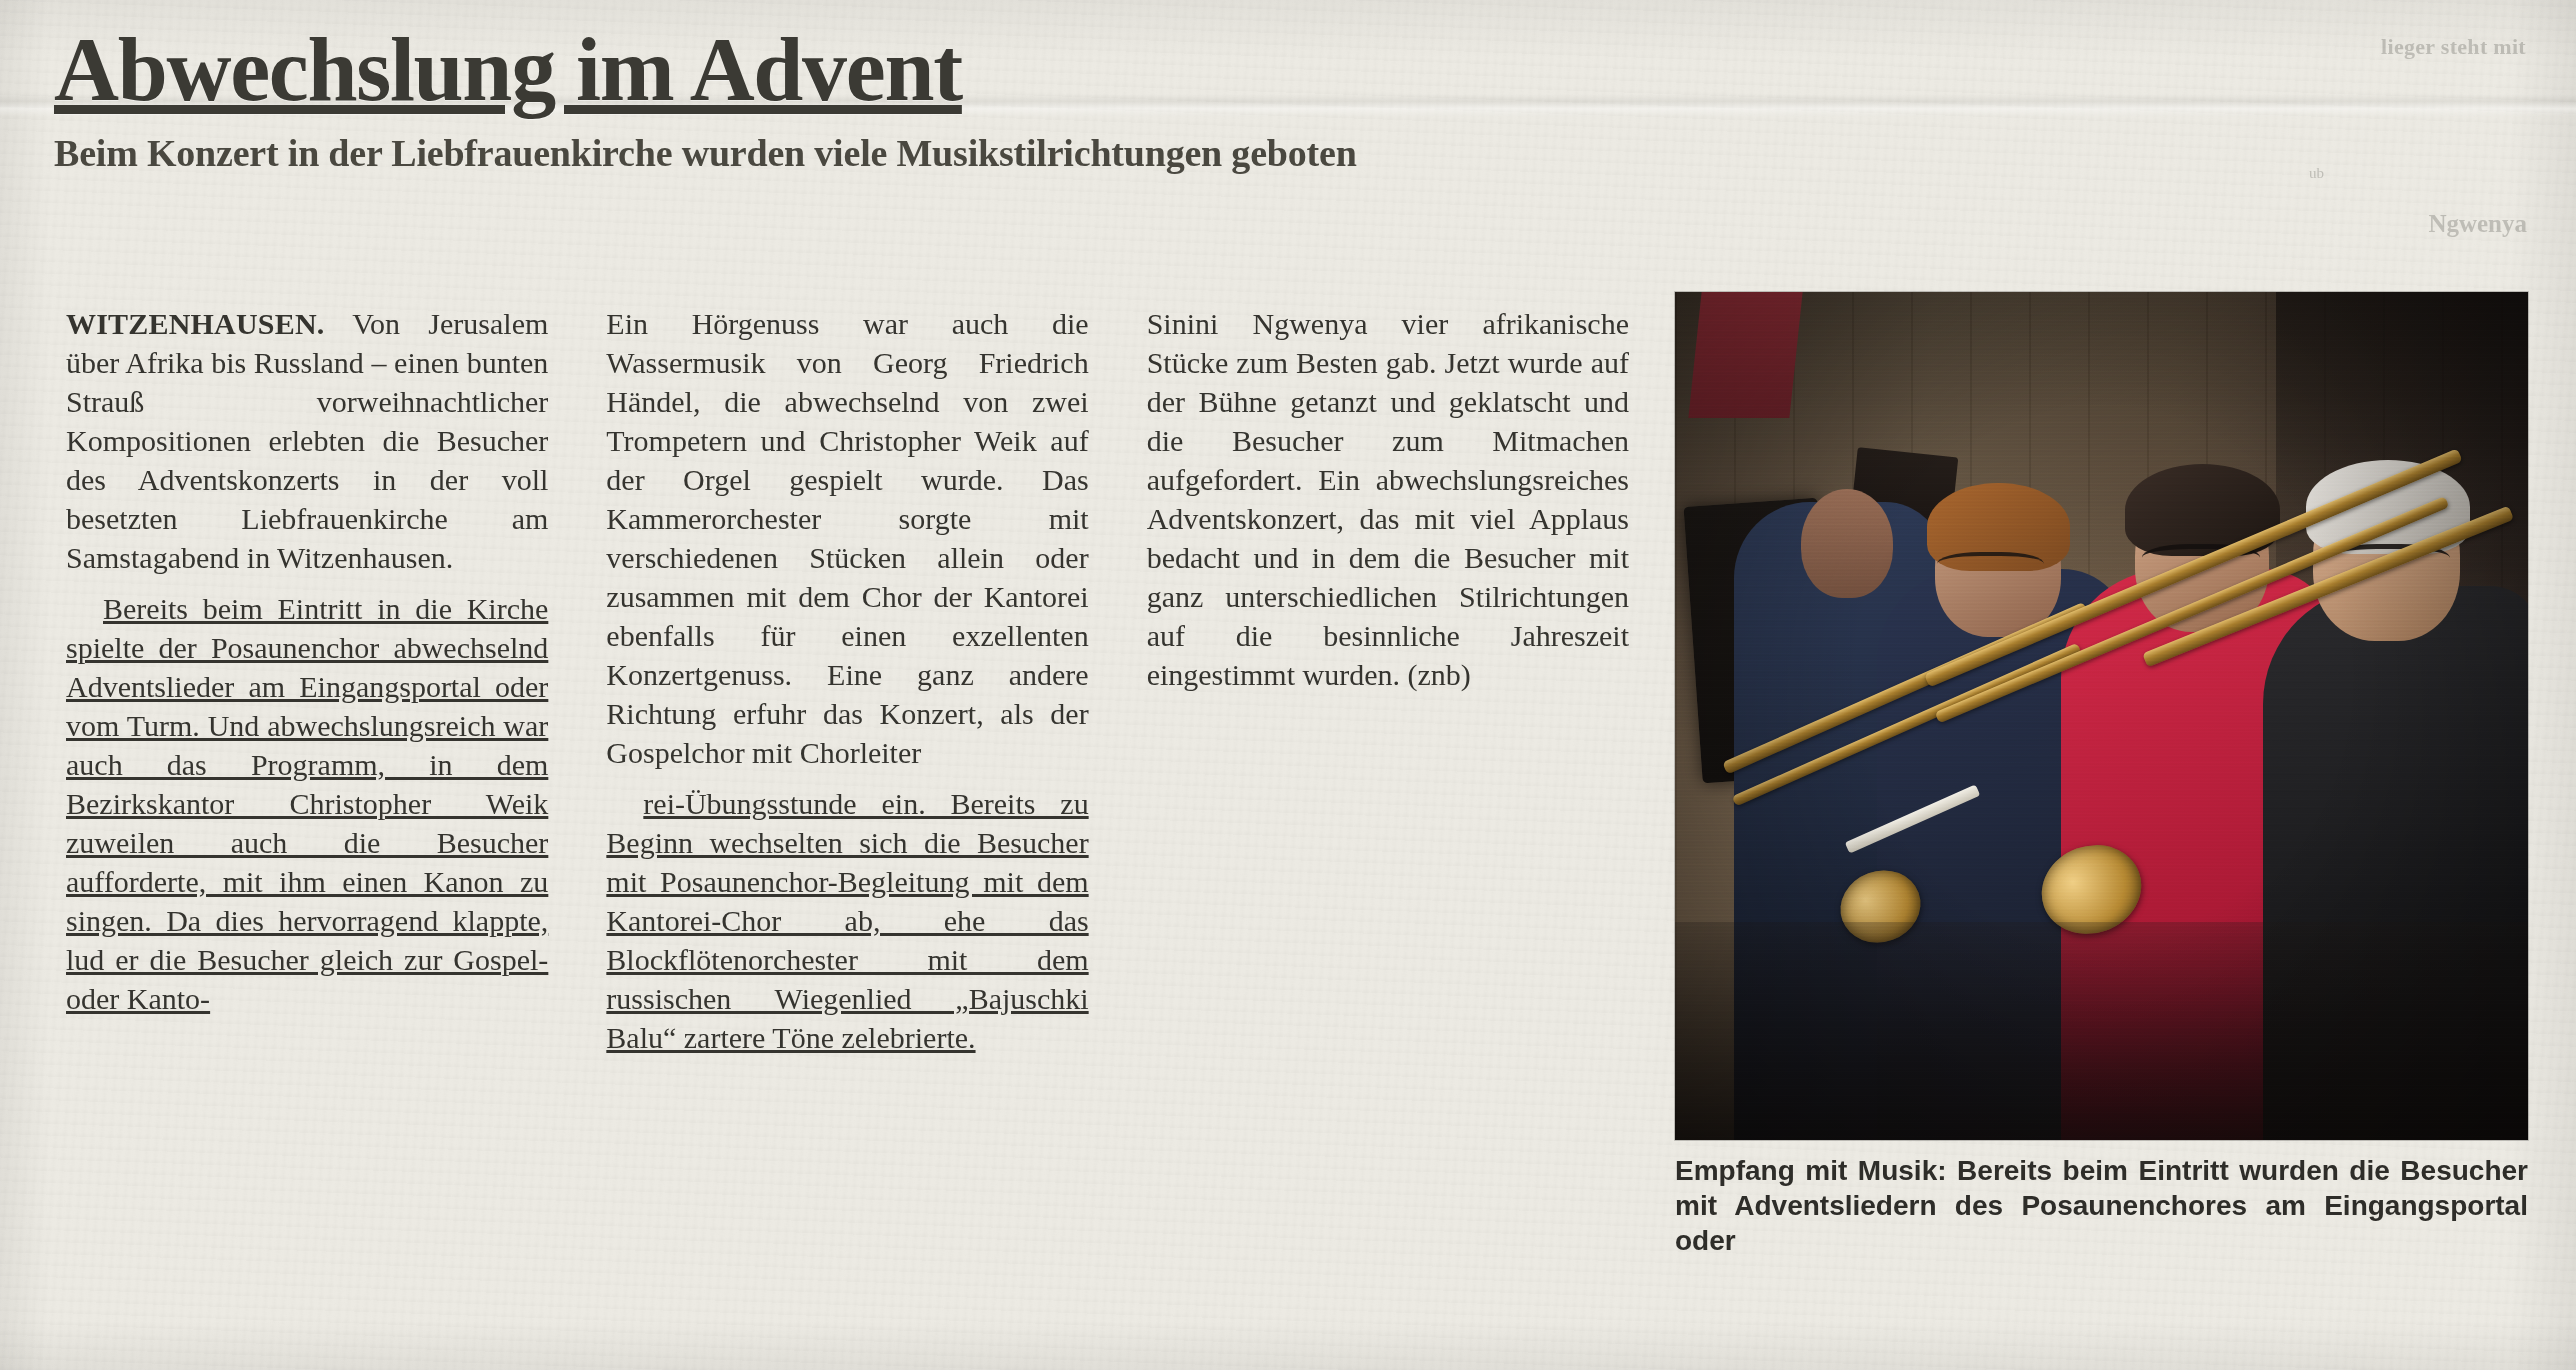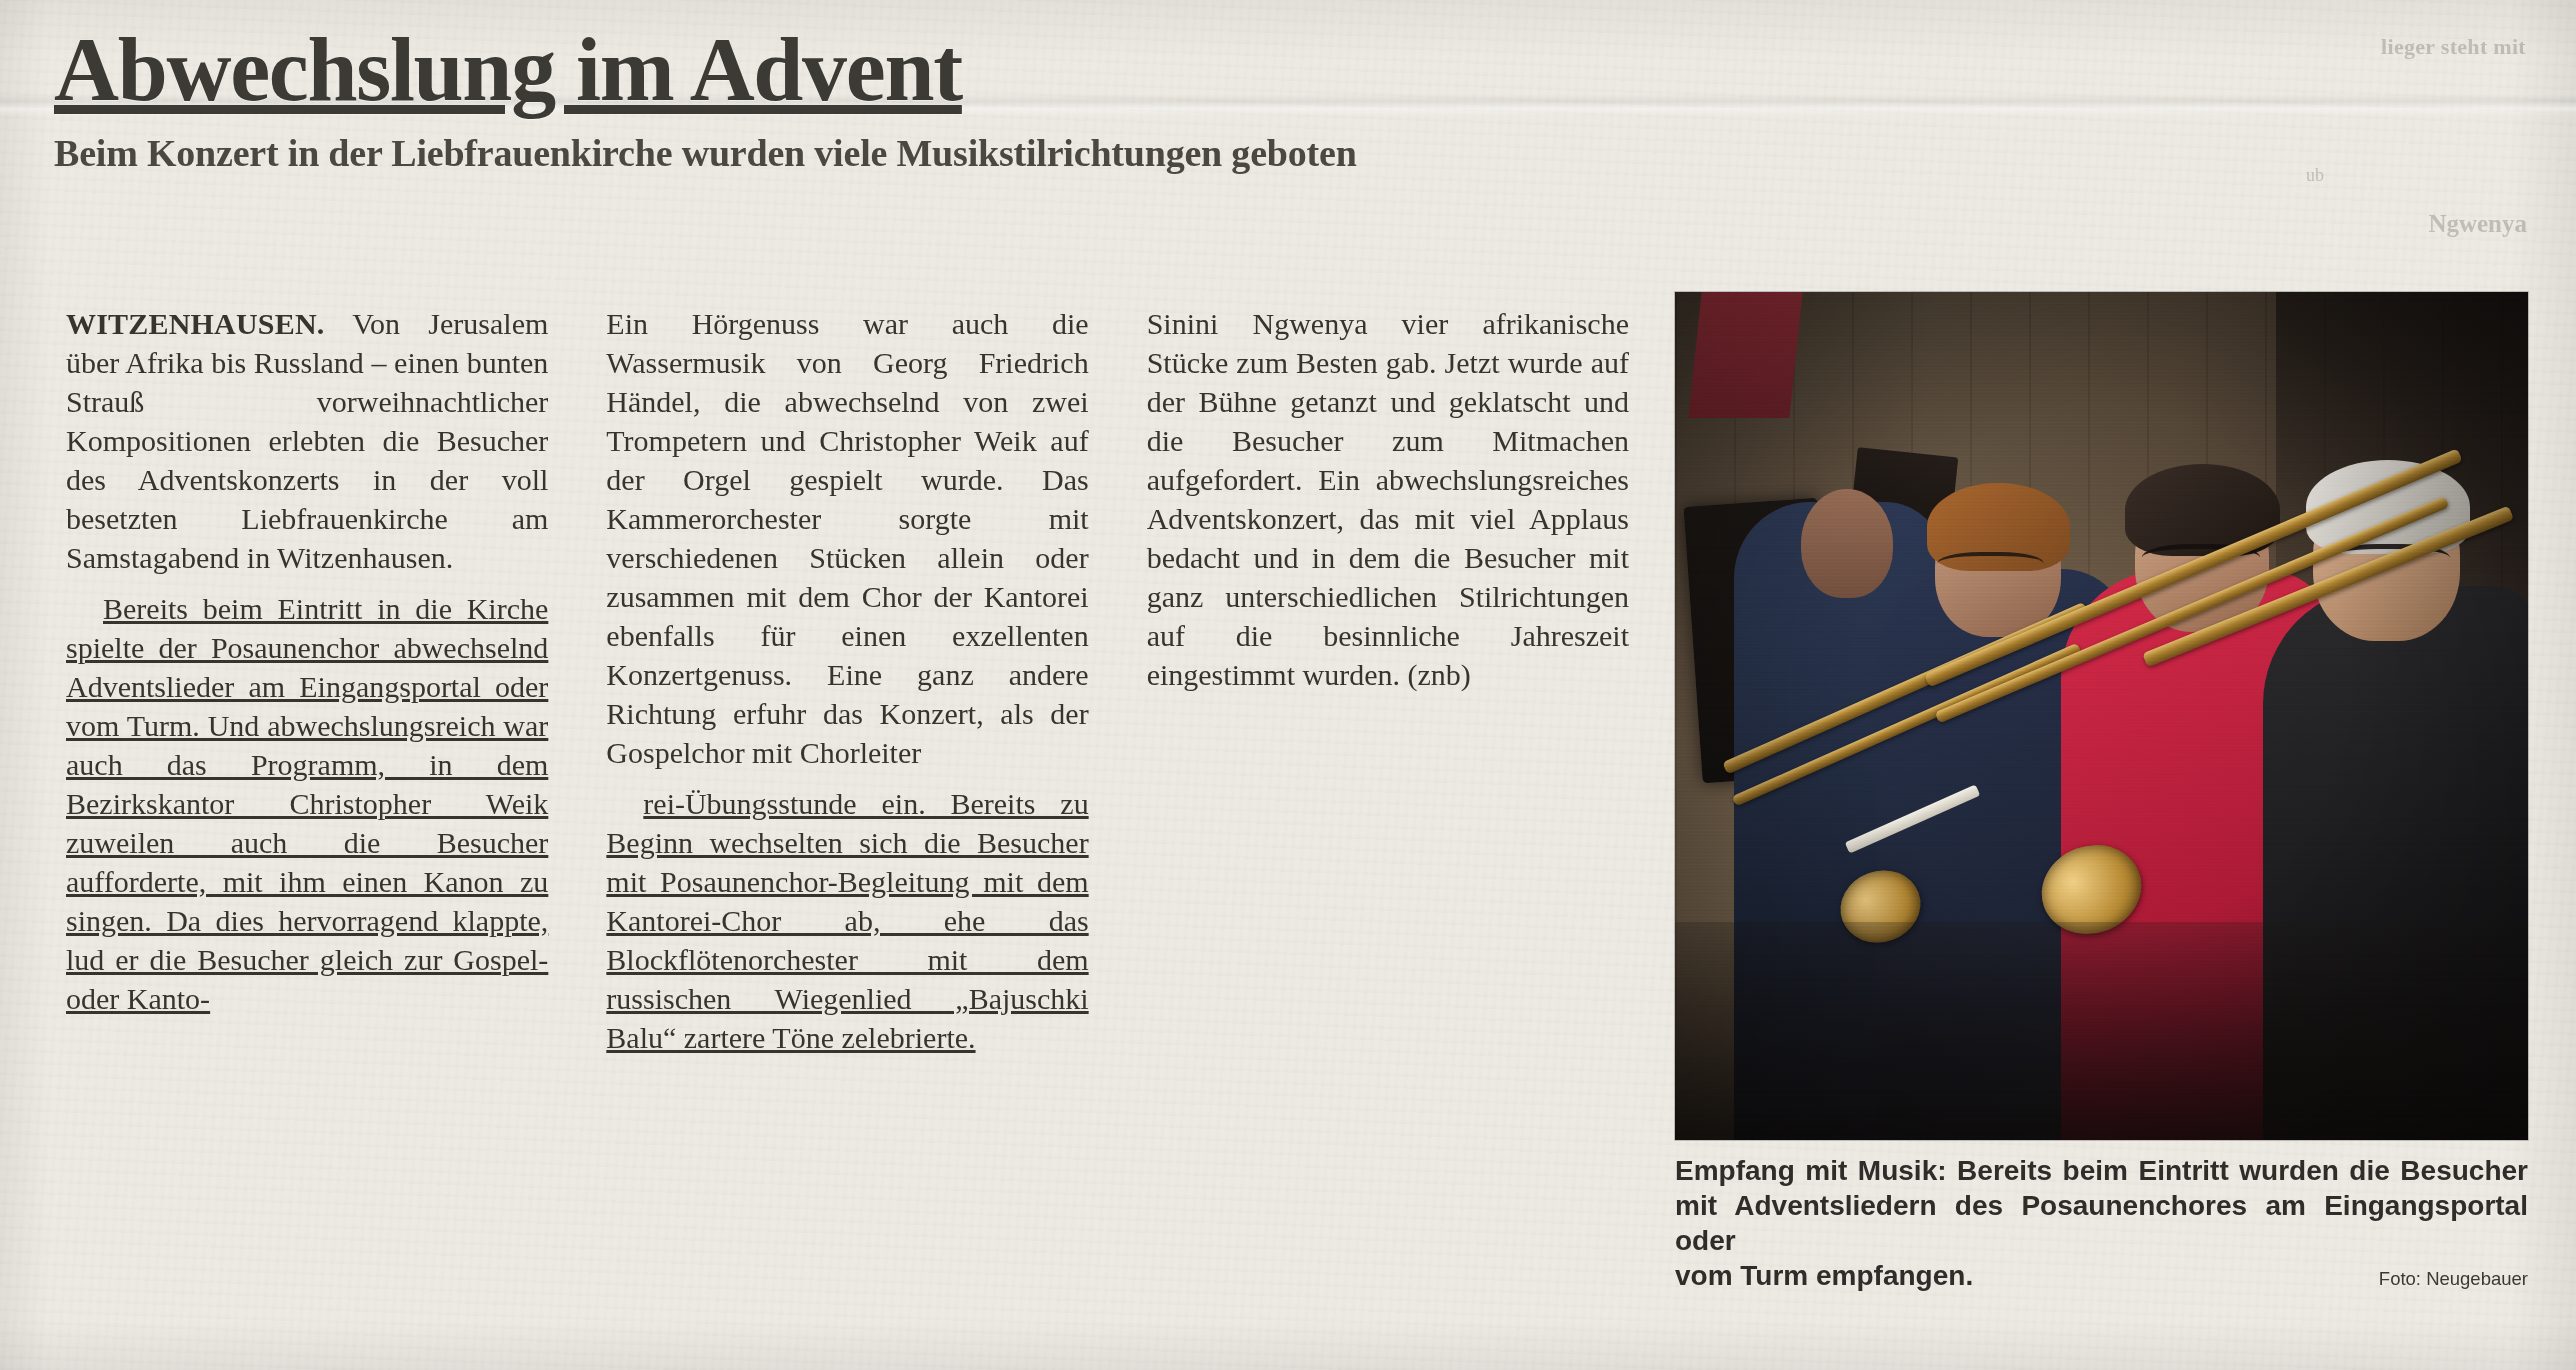--- a/index.html
+++ b/index.html
@@ -50,21 +50,21 @@
   .bleed {
     position: absolute;
     color: rgba(90,88,84,0.30);
     font-family: Liberation Serif, serif;
     white-space: nowrap;
     pointer-events: none;
     user-select: none;
   }
   .bleed-1 { top: 34px;  right: 50px; font-size: 22px; font-weight: 700; letter-spacing: 0.3px; }
   .bleed-2 { top: 210px; right: 49px; font-size: 25px; font-weight: 700; }
-  .bleed-3 { top: 165px; right: 252px; font-size: 18px; }
+  .bleed-3 { top: 165px; right: 252px; font-size: 15px; }
 
   
   .masthead {
     position: absolute;
     left: 54px;
     top: 23.5px;
     width: 2469px;
   }
   .headline {
     font-family: "Liberation Serif", serif;
@@ -397,21 +397,17 @@
         <div class="tb tb-3"></div>
         <div class="bell bell-1"></div>
         <div class="bell bell-2"></div>
 
         <div class="ph-floor"></div>
         <div class="ph-vignette"></div>
         <div class="ph-print"></div>
       </div>
 
       <div class="caption">Empfang mit Musik: Bereits beim Eintritt wurden die Besucher mit Adventsliedern des Posaunenchores am Eingangsportal oder</div>
-      <div class="credit-row">
-        <span class="caption-lastline">vom Turm empfangen.</span>
-        <span class="credit">Foto: Neugebauer</span>
-      </div>
     </div>
 
   </div>
 </div>
 
 
 </body></html>

